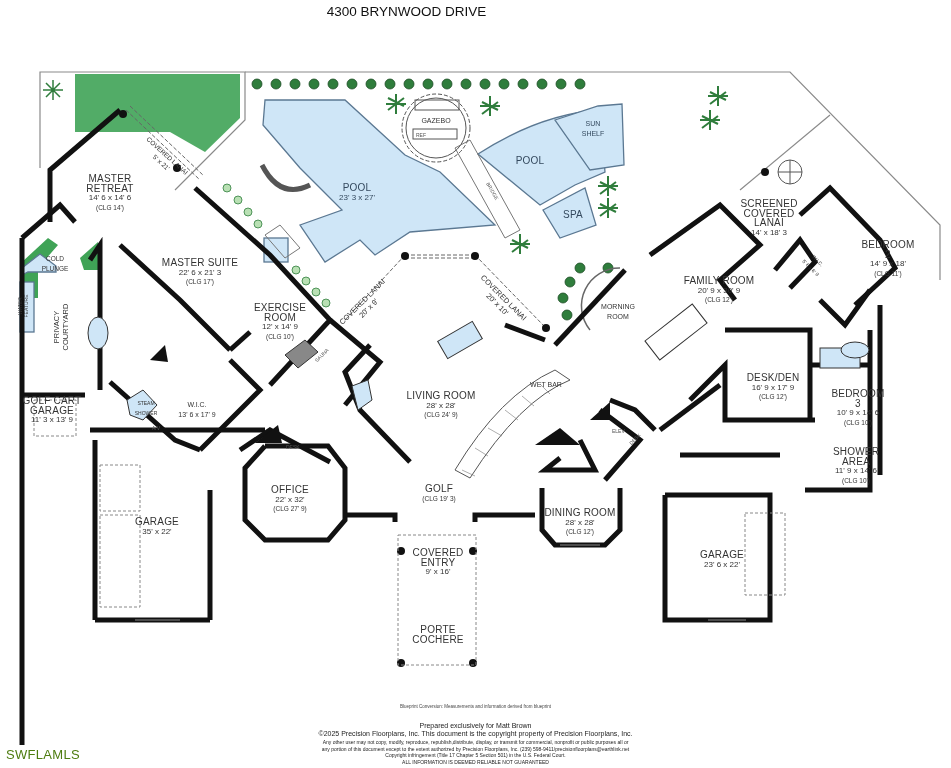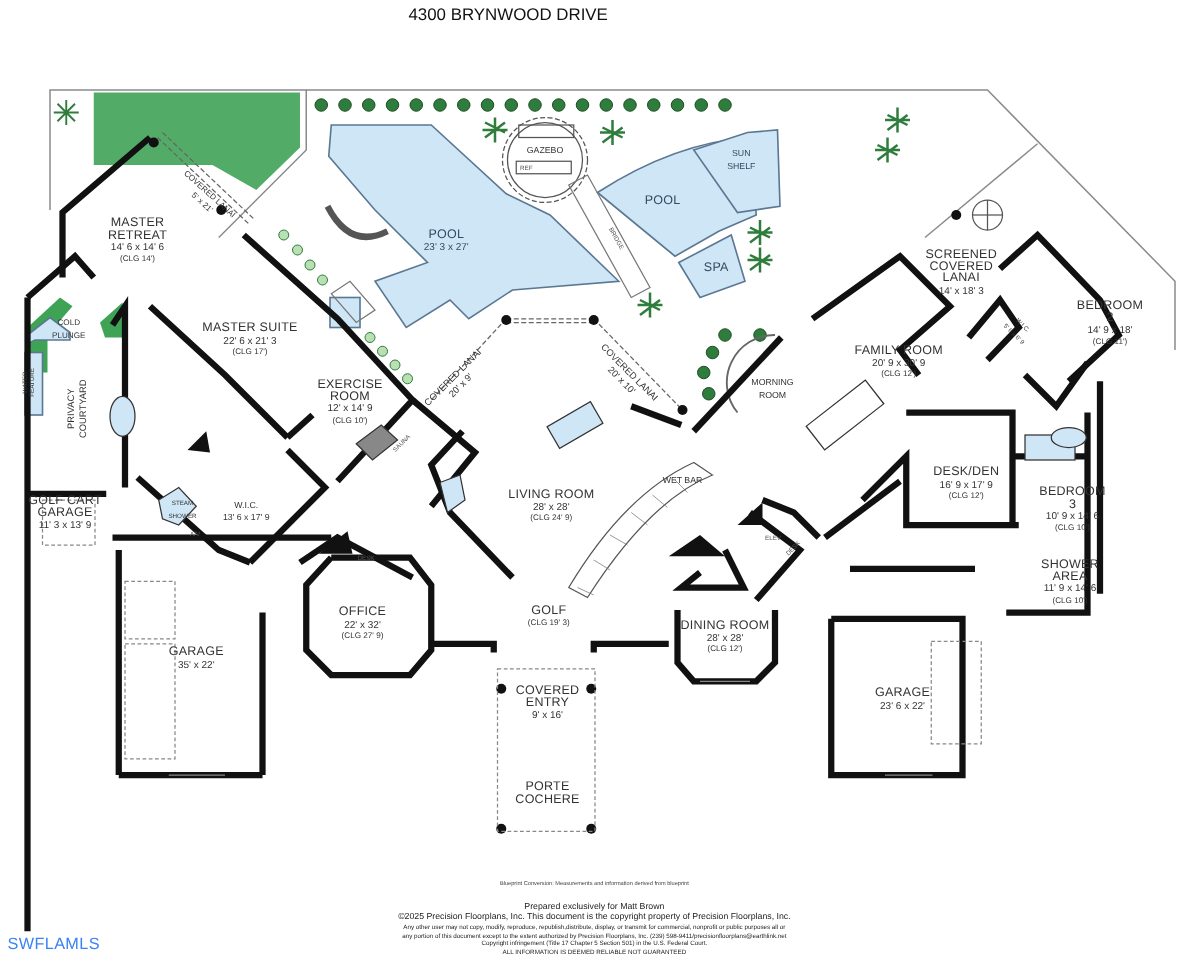--- a/index.html
+++ b/index.html
@@ -10,21 +10,21 @@
   .lbl .n{font-size:10px;display:block;letter-spacing:.2px;}
   .lbl .d{font-size:8px;display:block;}
   .lbl .c{font-size:6.5px;display:block;}
   .rot{position:absolute;font-size:7.5px;color:#333;white-space:nowrap;text-align:center;line-height:9px;}
   .small{position:absolute;font-size:5px;color:#555;white-space:nowrap;}
   .footer{position:absolute;left:0;width:951px;text-align:center;color:#222;}
   .f0{top:704px;font-size:4.5px;color:#444;}
   .f1{top:722px;font-size:7px;}
   .f2{top:730px;font-size:7px;}
   .f3{top:739px;font-size:5px;line-height:6.5px;}
-  .mls{position:absolute;left:6px;top:747px;font-size:13px;color:#3b82f6;letter-spacing:.3px;}
+  .mls{position:absolute;left:6px;top:747px;font-size:13px;color:#4d7c0f;letter-spacing:.3px;}
 </style>
 </head>
 <body>
 
 <div class="title">
   <div>4300 BRYNWOOD DRIVE</div>
 </div>
 
 <svg id="plan" width="951" height="768" viewBox="0 0 951 768">
 
@@ -298,21 +298,21 @@
 </div>
 <div class="lbl" style="left:438px;top:548px">
   <span class="n">COVERED</span>
   <span class="n">ENTRY</span>
   <span class="d">9' x 16'</span>
 </div>
 <div class="lbl" style="left:438px;top:625px">
   <span class="n">PORTE</span>
   <span class="n">COCHERE</span>
 </div>
-<div class="lbl" style="left:580px;top:496px">
+<div class="lbl" style="left:580px;top:508px">
   <span class="n">DINING ROOM</span>
   <span class="d">28' x 28'</span>
   <span class="c">(CLG 12')</span>
 </div>
 <div class="lbl" style="left:722px;top:550px">
   <span class="n">GARAGE</span>
   <span class="d">23' 6 x 22'</span>
 </div>
 <div class="lbl" style="left:719px;top:276px">
   <span class="n">FAMILY ROOM</span>

